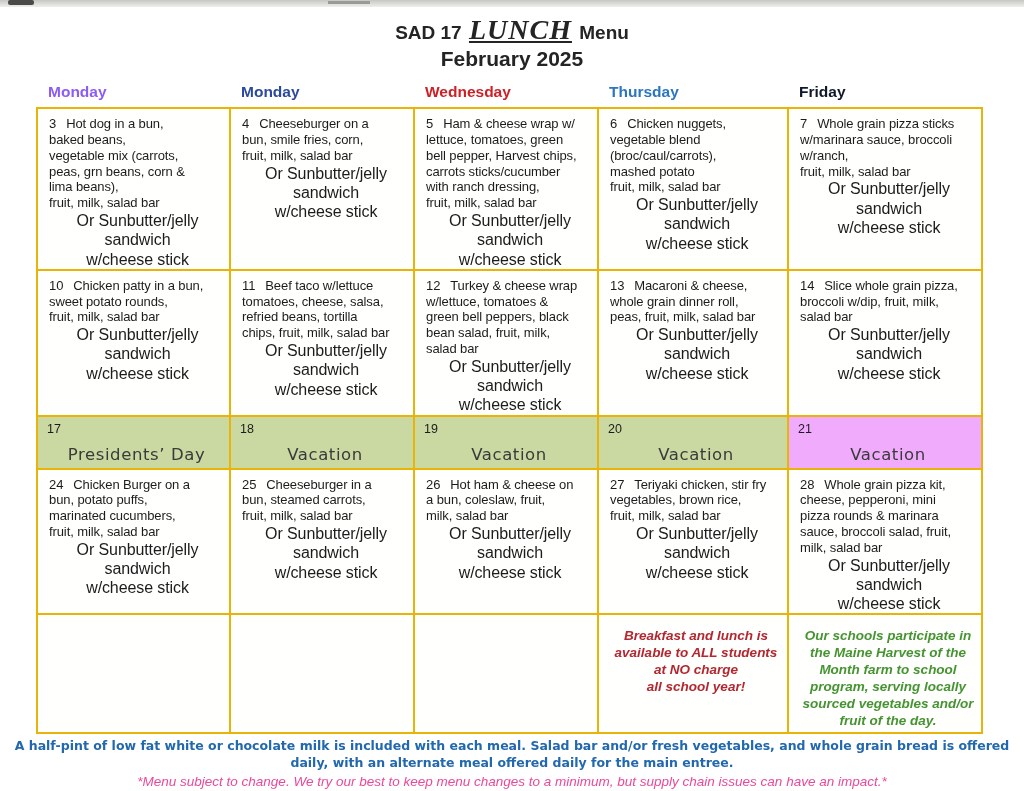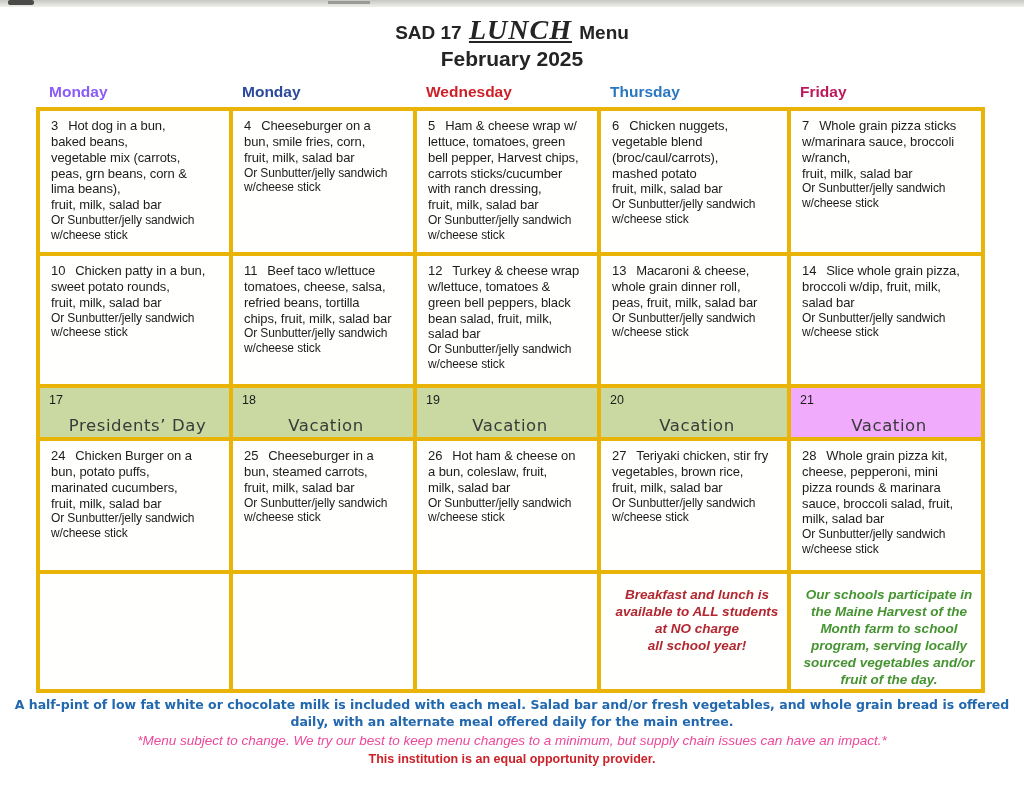--- a/index.html
+++ b/index.html
@@ -12,27 +12,27 @@
   .scan-strip::before{content:"";position:absolute;left:8px;top:0;width:26px;height:5px;background:#4a4a48;border-radius:2px;}
   .scan-strip::after{content:"";position:absolute;left:328px;top:1px;width:42px;height:3px;background:#9a9a96;}
   .title-line{margin-top:14px;text-align:center;font-size:19px;font-weight:bold;color:#242424;}
   .lunch-word{font-family:"Liberation Serif",serif;font-style:italic;font-weight:bold;
     font-size:28px;text-decoration:underline;letter-spacing:1px;padding:0 2px;}
   .month-line{text-align:center;font-size:21px;font-weight:bold;color:#242424;margin-top:1px;}
 
   table.menu-table{margin:10px 0 0 36px;width:945px;border-collapse:collapse;table-layout:fixed;}
   col.c1{width:193px;} col.c2{width:184px;} col.c3{width:184px;} col.c4{width:190px;} col.c5{width:194px;}
   th.day{border:none;text-align:left;font-size:15.5px;font-weight:bold;padding:2px 0 6px 11px;}
-  td.cell{border:4px solid #eab308;vertical-align:top;padding:7px 3px 0 11px;background:#fffffe;}
+  td.cell{border:2px solid #eab308;vertical-align:top;padding:7px 3px 0 11px;background:#fffffe;}
   tr.week-row1{height:145px;} tr.week-row2{height:132px;} tr.vac-row{height:53px;}
   tr.week-row4{height:133px;} tr.notes-row{height:119px;padding-left:32px;}
   .menu-block{font-size:13px;line-height:1.22;letter-spacing:-0.1px;}
   .day-num{margin-right:10px;}
   .menu-items{white-space:pre-line;}
-  .alt-meal{white-space:pre-line;font-size:12px;line-height:1.2;letter-spacing:-0.1px;}
+  .alt-meal{white-space:pre-line;font-size:16px;line-height:1.2;letter-spacing:-0.1px;text-align:center;}
   td.vac{padding:5px 3px 0 9px;}
   .vac-day{font-size:12.5px;}
   .vac-label{text-align:center;font-family:"DejaVu Sans",sans-serif;font-size:16.5px;
     color:#3a3a3a;margin-top:9px;letter-spacing:0.6px;}
   .note{white-space:pre-line;font-weight:bold;font-style:italic;text-align:center;
     font-size:13.5px;line-height:1.26;padding:5px 2px 0 0;}
   .foot{width:1000px;margin:4px auto 0 auto;text-align:center;}
   .f-milk{font-family:"DejaVu Sans",sans-serif;font-weight:bold;font-size:12.5px;line-height:1.35;}
   .f-change{font-style:italic;font-size:13.5px;margin-top:2px;color:#ec4899;}
   .f-provider{font-weight:bold;font-size:12.5px;margin-top:4px;}
@@ -56,21 +56,21 @@
       <col class="c3">
       <col class="c4">
       <col class="c5">
     </colgroup>
   <tbody>
       <tr>
     <th class="day" style="color: #8b5cf6;">Monday</th>
     <th class="day" style="color: rgb(44, 74, 156);">Monday</th>
     <th class="day" style="color: rgb(205, 32, 39);">Wednesday</th>
     <th class="day" style="color: rgb(42, 118, 192);">Thursday</th>
-    <th class="day" style="color: #be185d;">Friday</th>
+    <th class="day" style="color: #0f172a;">Friday</th>
   </tr>
 
   <tr class="week-row1">
     <td class="cell">
       <div class="menu-block"><span class="day-num">3</span><span class="menu-items">Hot dog in a bun,
 baked beans,
 vegetable mix (carrots,
 peas, grn beans, corn &amp;
 lima beans),
 fruit, milk, salad bar</span></div>

